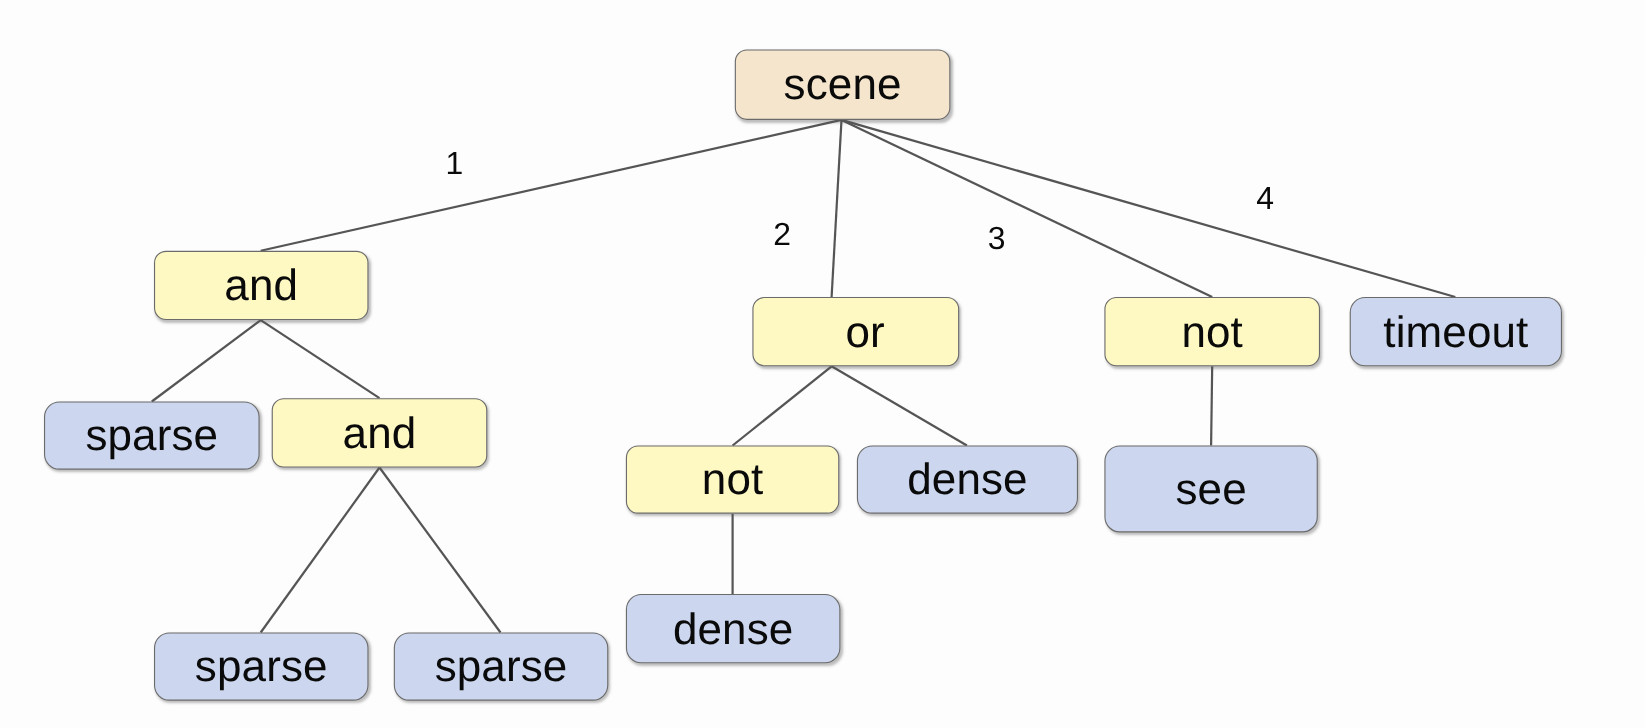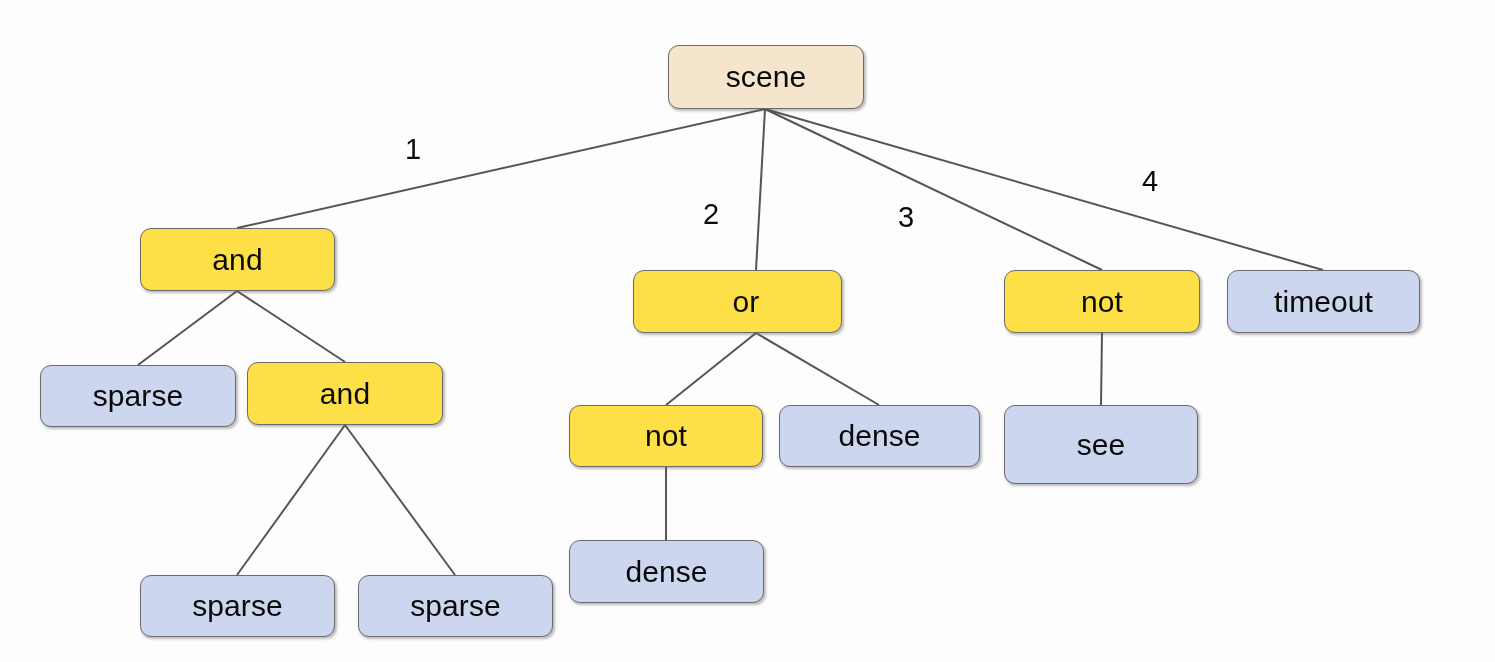--- a/index.html
+++ b/index.html
@@ -26,30 +26,30 @@
     pointer-events: none;
   }
   .node {
     position: absolute;
     box-sizing: border-box;
     border: 1.6px solid #6b6b6b;
     border-radius: 11px;
     display: flex;
     align-items: center;
     justify-content: center;
-    font-size: 30px;
+    font-size: 40px;
     color: #0a0a0a;
     font-family: "Liberation Sans", sans-serif;
     line-height: 1;
     letter-spacing: 0.1px;
     box-shadow: 1.5px 2px 2.5px rgba(90,90,90,0.40);
   }
   .node.root   { background: #f4e5cc; }
-  .node.op     { background: #fde047; }
-  .node.leaf   { background: #ccd7ef; }
+  .node.op     { background: #fef9c3; }
+  .node.leaf   { background: #ccd7ef; border-radius: 14px; }
 
   .edge-label {
     position: absolute;
     font-size: 29px;
     color: #0a0a0a;
     font-family: "Liberation Sans", sans-serif;
     line-height: 1;
     white-space: nowrap;
   }
 </style>
@@ -67,21 +67,21 @@
       <line x1="345" y1="425" x2="237" y2="575" stroke="#555555" stroke-width="2"></line>
       <line x1="345" y1="425" x2="455" y2="575" stroke="#555555" stroke-width="2"></line>
       <line x1="756" y1="333" x2="666" y2="405" stroke="#555555" stroke-width="2"></line>
       <line x1="756" y1="333" x2="879" y2="405" stroke="#555555" stroke-width="2"></line>
       <line x1="666" y1="467" x2="666" y2="540" stroke="#555555" stroke-width="2"></line>
       <line x1="1102" y1="333" x2="1101" y2="405" stroke="#555555" stroke-width="2"></line>
     </svg>
   <div id="node-layer">
       <div class="node root" style="left: 668px; top: 45px; width: 196px; height: 64px;">scene</div>
       <div class="node op" style="left: 140px; top: 228px; width: 195px; height: 63px;">and</div>
-      <div class="node op" style="left: 633px; top: 270px; width: 209px; height: 63px; padding-left: 17px;">or</div>
+      <div class="node op" style="left: 684px; top: 270px; width: 188px; height: 63px; padding-left: 17px;">or</div>
       <div class="node op" style="left: 1004px; top: 270px; width: 196px; height: 63px;">not</div>
       <div class="node leaf" style="left: 1227px; top: 270px; width: 193px; height: 63px;">timeout</div>
       <div class="node leaf" style="left: 40px; top: 365px; width: 196px; height: 62px;">sparse</div>
       <div class="node op" style="left: 247px; top: 362px; width: 196px; height: 63px;">and</div>
       <div class="node op" style="left: 569px; top: 405px; width: 194px; height: 62px;">not</div>
       <div class="node leaf" style="left: 779px; top: 405px; width: 201px; height: 62px;">dense</div>
       <div class="node leaf" style="left: 1004px; top: 405px; width: 194px; height: 79px;">see</div>
       <div class="node leaf" style="left: 569px; top: 540px; width: 195px; height: 63px;">dense</div>
       <div class="node leaf" style="left: 140px; top: 575px; width: 195px; height: 62px;">sparse</div>
       <div class="node leaf" style="left: 358px; top: 575px; width: 195px; height: 62px;">sparse</div>

